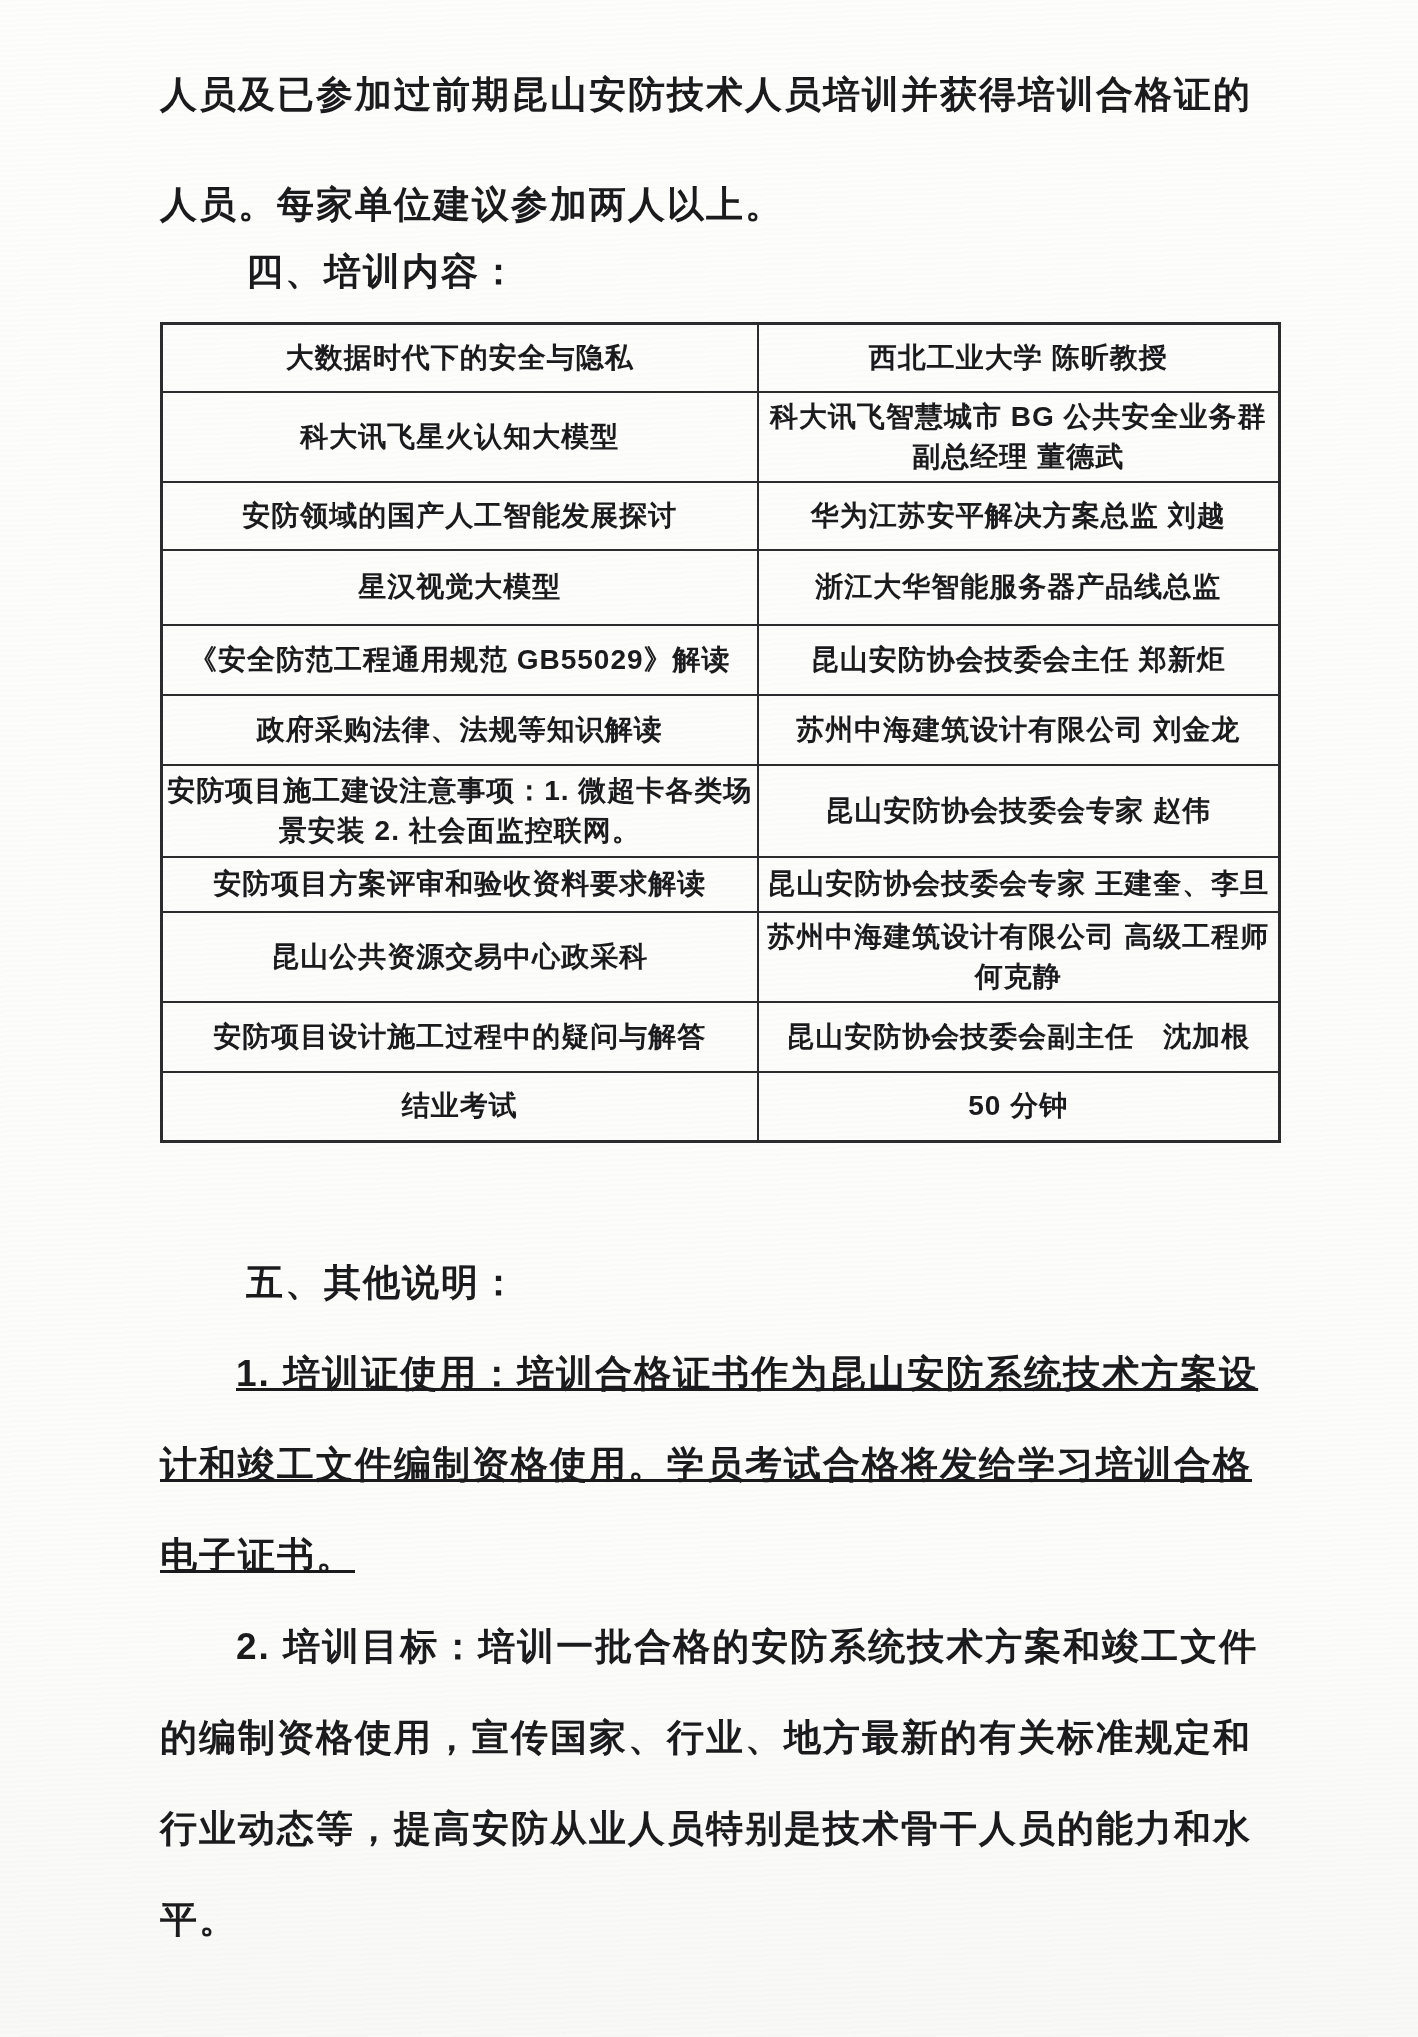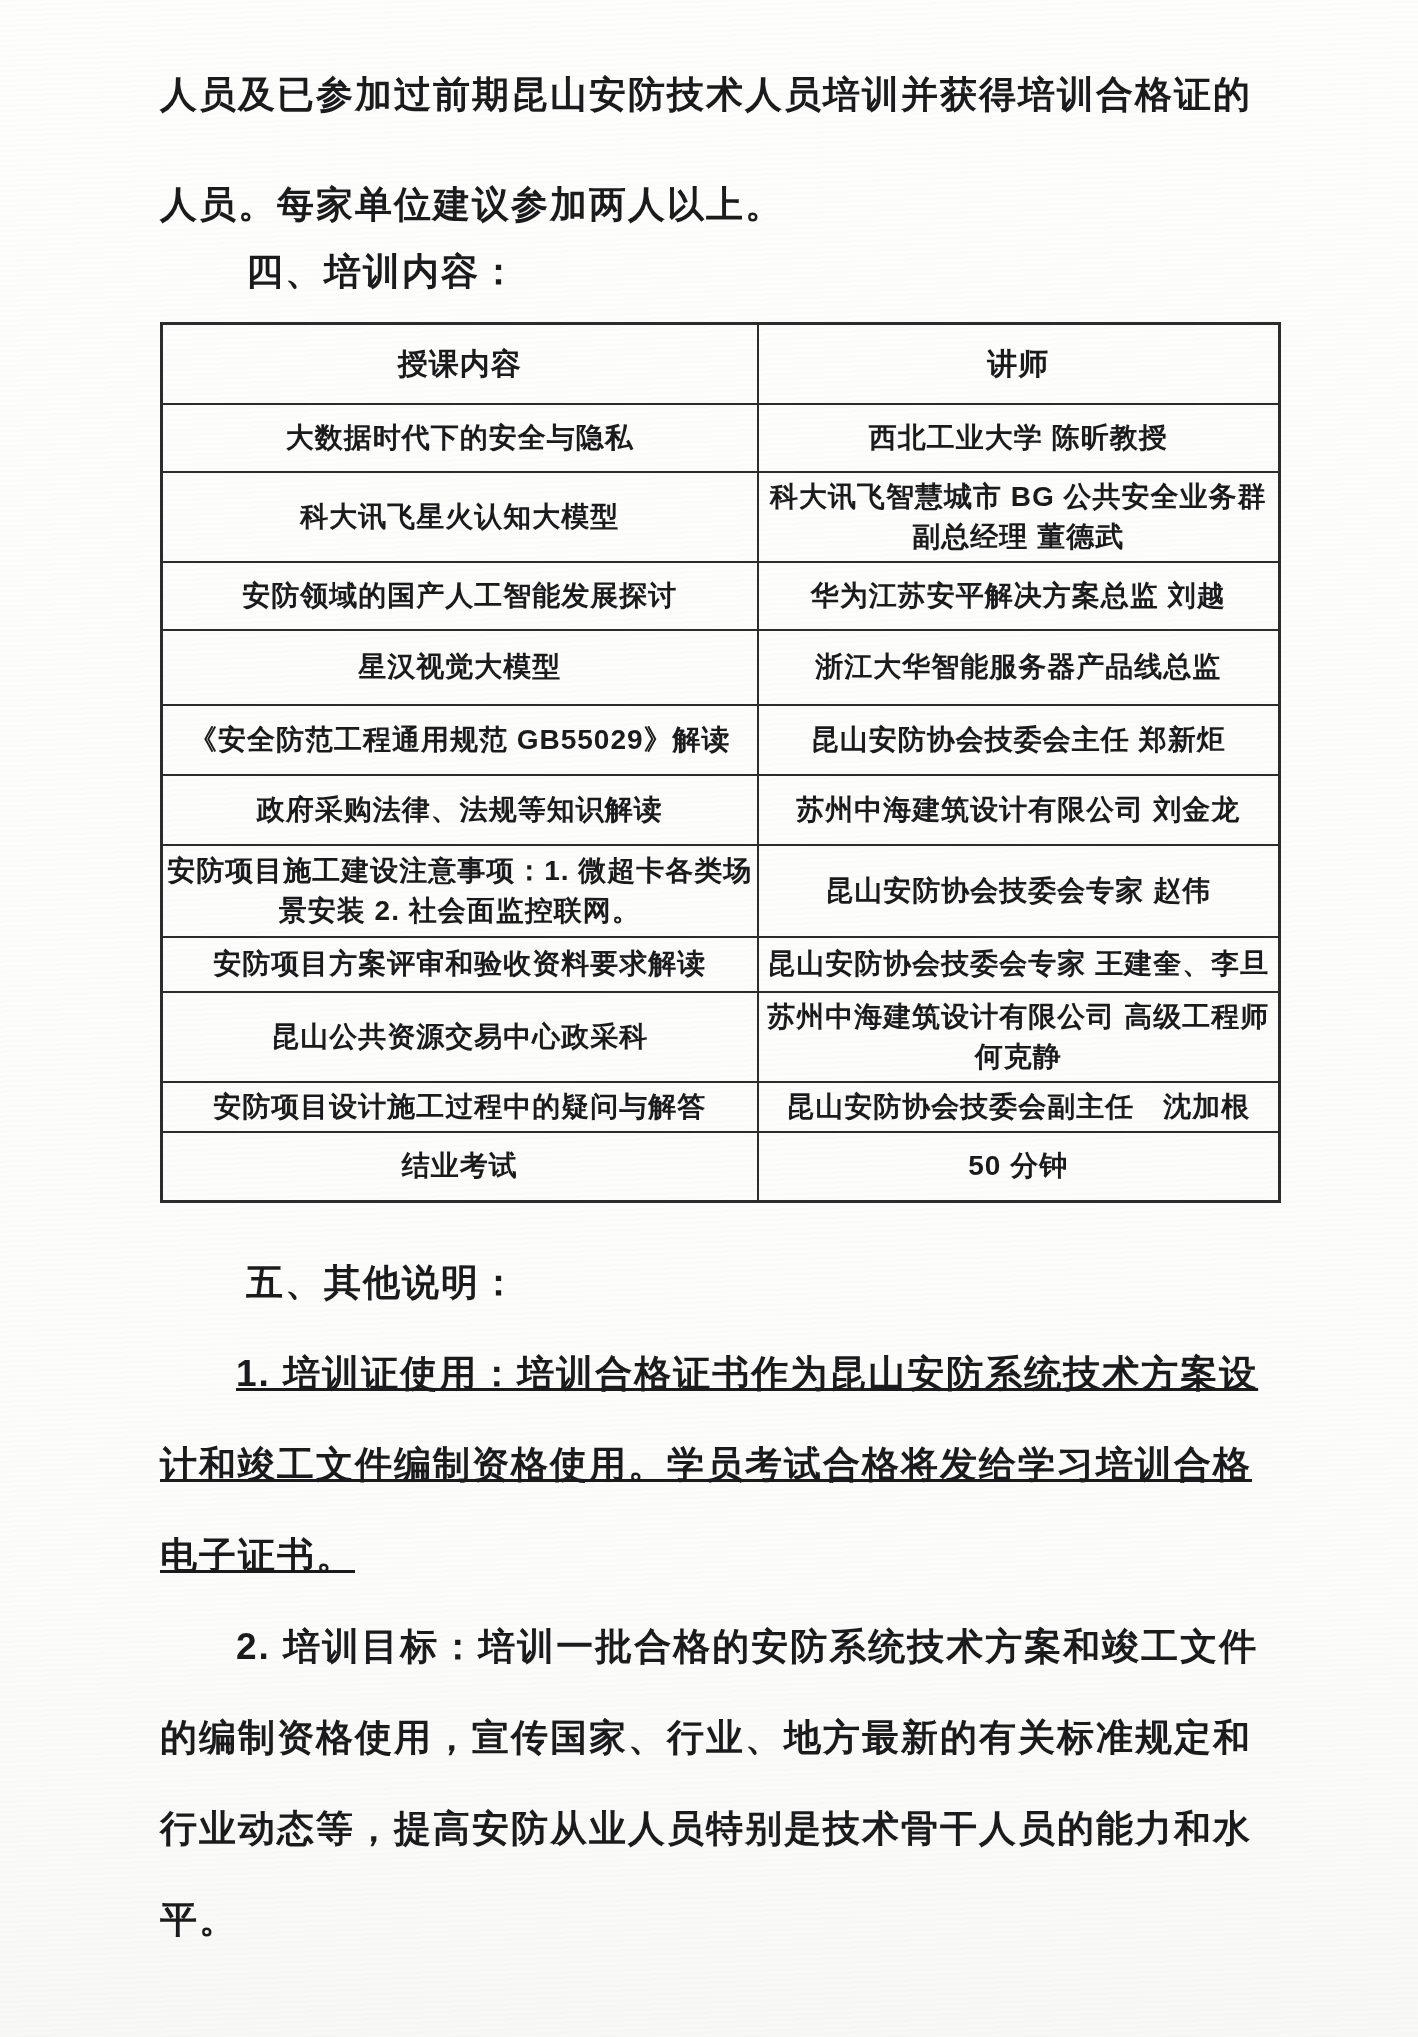--- a/index.html
+++ b/index.html
@@ -70,24 +70,20 @@
 人员。每家单位建议参加两人以上。</div>
 
   <div class="doc-text heading-4">四、培训内容：</div>
 
   <table class="course-table">
     <colgroup>
       <col class="c-content">
       <col class="c-lecturer">
     </colgroup>
     <tbody>
-        <tr style="height:80px">
-      <th>授课内容</th>
-      <th>讲师</th>
-    </tr>
     <tr style="height:68px">
       <td>大数据时代下的安全与隐私</td>
       <td>西北工业大学 陈昕教授</td>
     </tr>
     <tr style="height:90px">
       <td>科大讯飞星火认知大模型</td>
       <td>科大讯飞智慧城市 BG 公共安全业务群
 副总经理 董德武</td>
     </tr>
     <tr style="height:68px">
@@ -113,21 +109,21 @@
     </tr>
     <tr style="height:55px">
       <td>安防项目方案评审和验收资料要求解读</td>
       <td>昆山安防协会技委会专家 王建奎、李旦</td>
     </tr>
     <tr style="height:90px">
       <td>昆山公共资源交易中心政采科</td>
       <td>苏州中海建筑设计有限公司 高级工程师
 何克静</td>
     </tr>
-    <tr style="height:50px">
+    <tr style="height:70px">
       <td>安防项目设计施工过程中的疑问与解答</td>
       <td>昆山安防协会技委会副主任　沈加根</td>
     </tr>
     <tr style="height:70px">
       <td>结业考试</td>
       <td>50 分钟</td>
     </tr>
   </tbody>
     </table>
 

